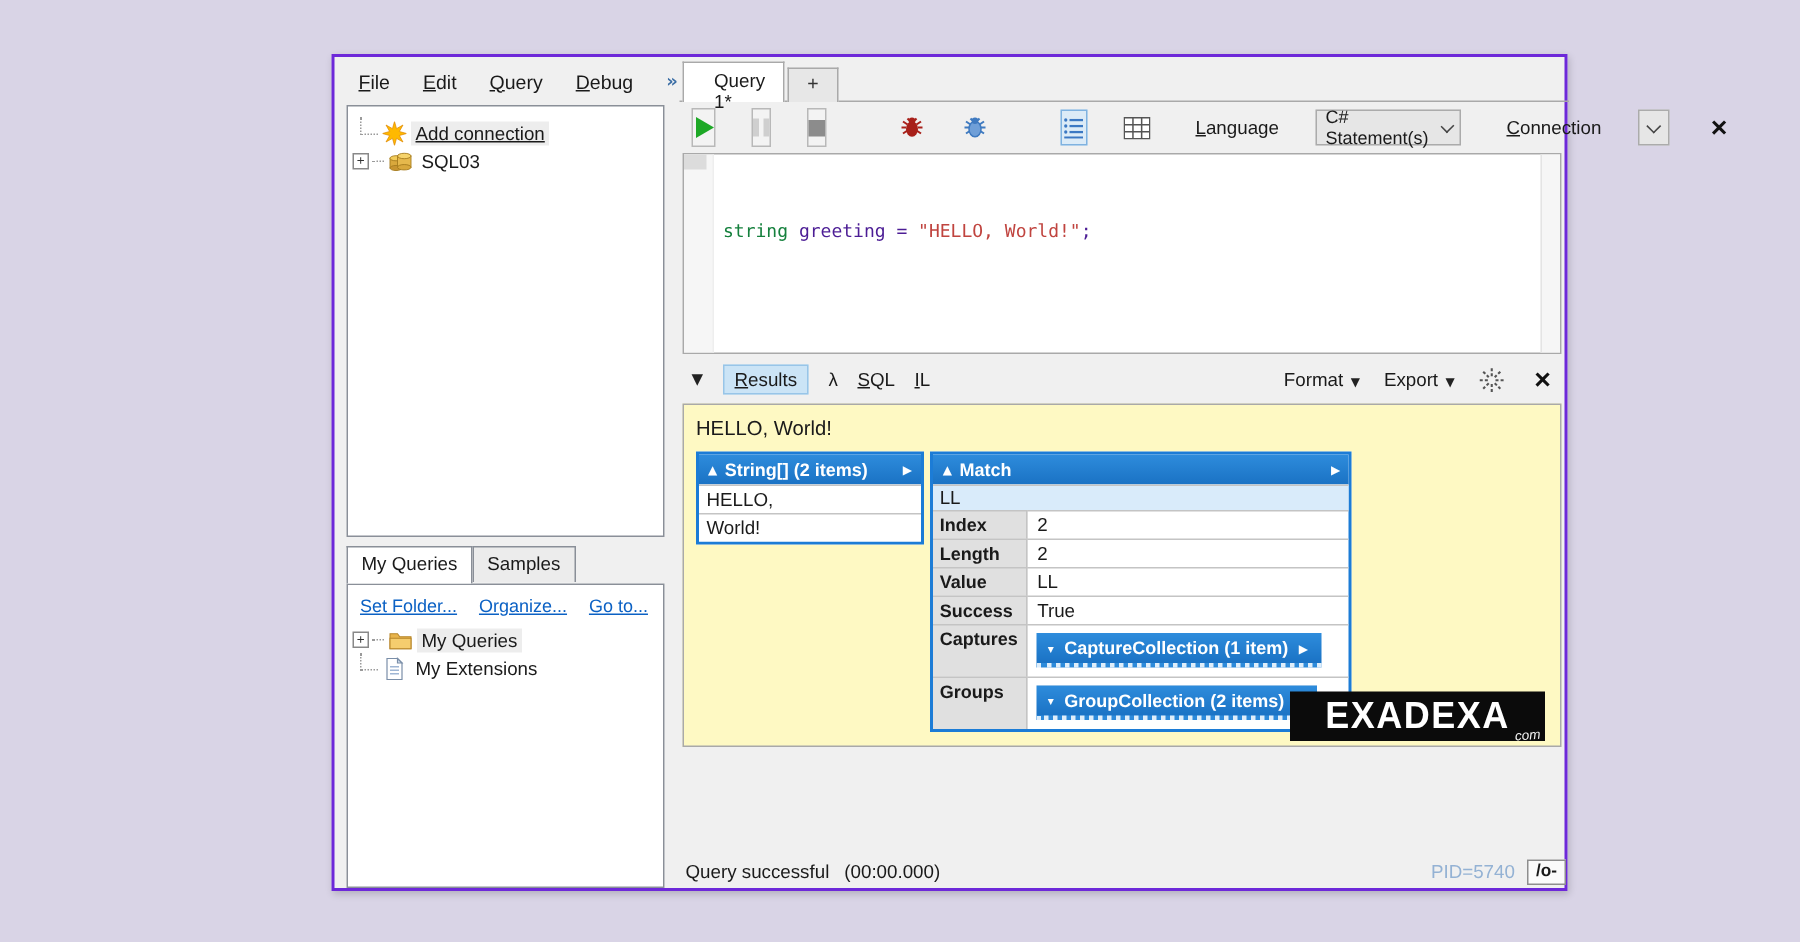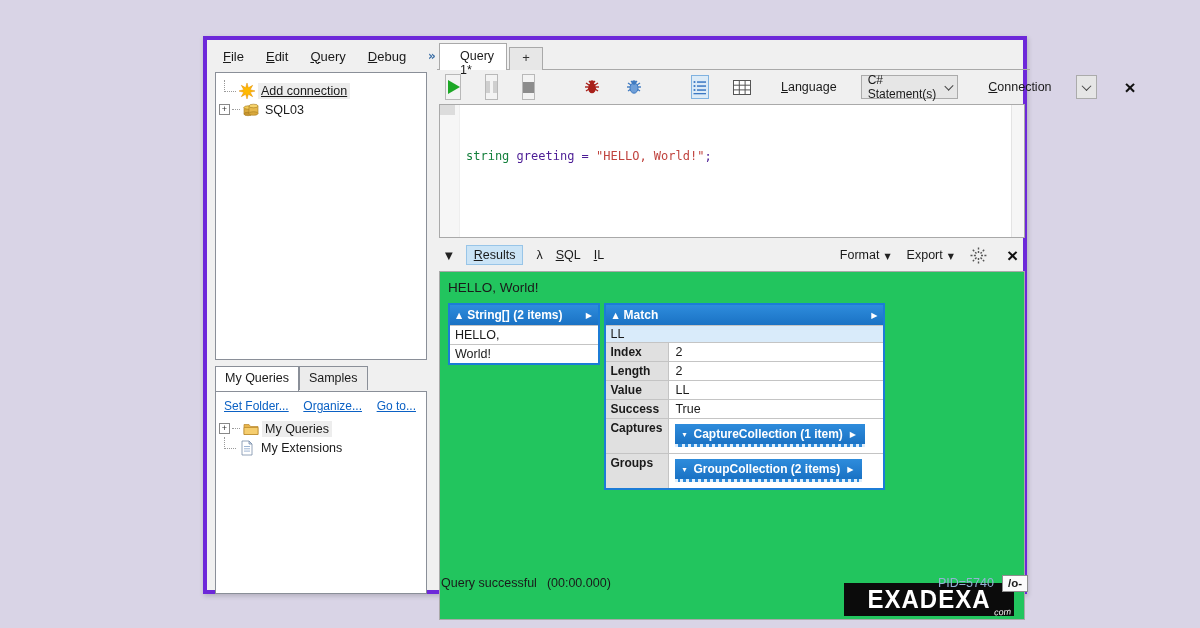--- a/index.html
+++ b/index.html
@@ -1,20 +1,20 @@
 <!DOCTYPE html>
 <html><head>
 <meta charset="utf-8">
 <style>
   * { margin:0; padding:0; box-sizing:border-box; }
   html,body { width:1200px; height:628px; overflow:hidden; }
   body { background:#d9d4e6; font-family:"Liberation Sans", sans-serif; color:#1a1a1a; position:relative; }
 
-  .window { position:absolute; left:203px; top:36px; width:824px; height:558px;
-            background:#f0f0f0; border:4px solid #6d28d9; box-shadow:1px 2px 5px rgba(0,0,0,.18); }
+  .window { position:absolute; left:221px; top:36px; width:824px; height:558px;
+            background:#f0f0f0; border:2px solid #6d28d9; box-shadow:1px 2px 5px rgba(0,0,0,.18); }
 
   
   .menubar { position:absolute; left:0; top:0; width:228px; height:32px; display:flex; align-items:center; gap:22px; padding:0 10px 0 16px; font-size:13px; }
   .menu-item { cursor:default; }
   .accel { text-decoration:underline; }
   .menu-overflow { margin-left:auto; color:#3b6ea5; font-weight:bold; font-size:12px; letter-spacing:-1px; }
 
   .panel { background:#fff; border:1px solid #8a8f98; position:absolute; }
   .conn-panel { left:8px; top:32px; width:212px; height:288px; padding-top:8px; font-size:12.5px; }
   .tree-row { display:flex; align-items:center; height:19px; white-space:nowrap; }
@@ -66,21 +66,21 @@
 
   
   .results-header { position:absolute; left:230px; top:200px; width:593px; height:30px; display:flex; align-items:center; gap:13px; padding:0 8px; font-size:12.5px; }
   .glyph { font-family:"DejaVu Sans",sans-serif; }
   .collapse-arrow { font-size:10px; color:#222; }
   .rtab-selected { background:#cbe4f6; border:1px solid #98c5e8; padding:2px 7px; }
   .rh-right { margin-left:auto; display:flex; align-items:center; gap:16px; }
   .dd-caret { font-size:8px; color:#222; margin-left:5px; }
 
   
-  .results-panel { position:absolute; left:232px; top:231px; width:586px; height:349px; background:#22c55e; border:1px solid #a9a9a9; padding:6px 8px; overflow:hidden; }
+  .results-panel { position:absolute; left:232px; top:231px; width:586px; height:229px; background:#fef9c3; border:1px solid #a9a9a9; padding:6px 8px; overflow:hidden; }
   .out-text { font-size:13.5px; margin:2px 0 8px 0; }
   .ltable { border:2px solid #1c7cd6; background:#fff; display:inline-block; vertical-align:top; }
   .lt-header { background:linear-gradient(#2e8cdc,#1a72c4); color:#fff; font-weight:bold; font-size:12px; padding:3px 6px; display:flex; align-items:center; justify-content:space-between; gap:10px; }
   .lt-header .tri { font-size:8px; }
   .lt-title { display:flex; align-items:center; gap:5px; }
   .string-table { width:152px; margin-bottom:9px; }
   .lt-row { border-top:1px solid #c4c4c4; font-size:12.5px; padding:2px 5px; background:#fff; }
   .match-table { width:281px; }
   .mt-grid { display:grid; grid-template-columns:63px 1fr; }
   .mt-summary { grid-column:1 / -1; background:#d9ebfa; font-size:12.5px; padding:1px 4px; border-top:1px solid #c4c4c4; }

